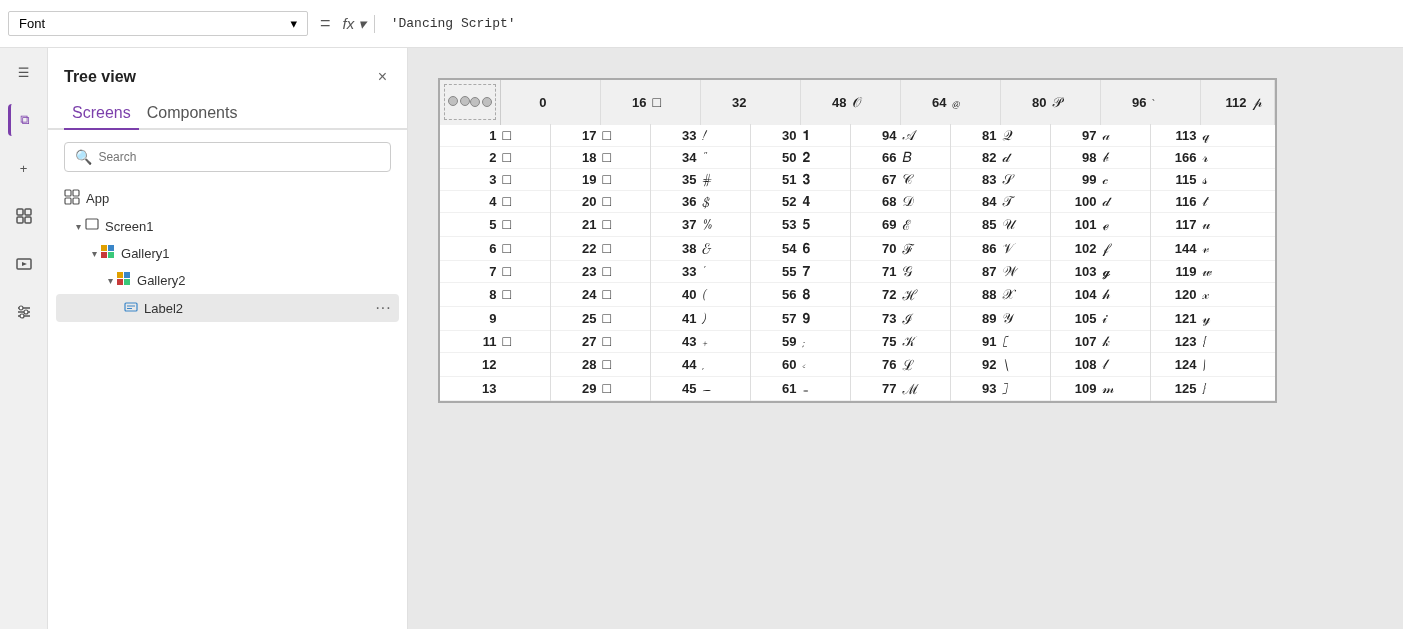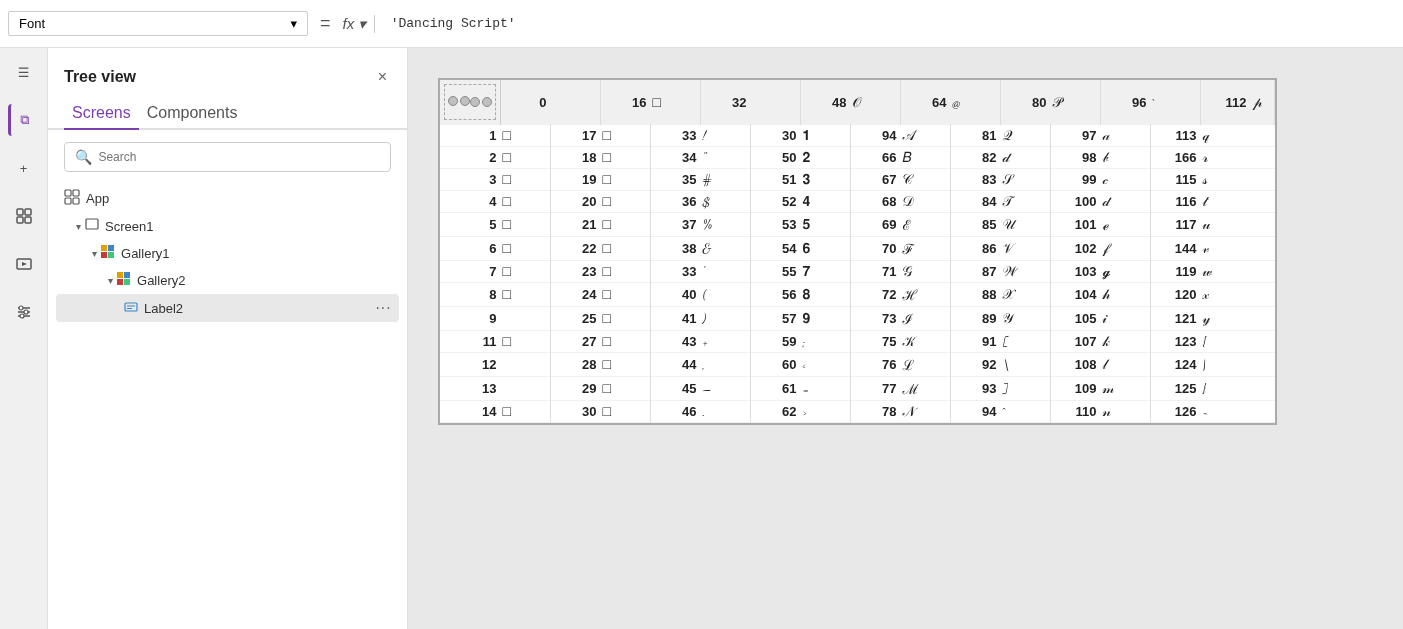--- a/index.html
+++ b/index.html
@@ -589,36 +589,18 @@
               <td class="char" style="border-right: 1px solid rgb(221, 221, 221);">=</td>
               <td class="num">77</td>
               <td class="char" style="border-right: 1px solid rgb(221, 221, 221);">ℳ</td>
               <td class="num">93</td>
               <td class="char" style="border-right: 1px solid rgb(221, 221, 221);">]</td>
               <td class="num">109</td>
               <td class="char" style="border-right: 1px solid rgb(221, 221, 221);">𝓂</td>
               <td class="num">125</td>
               <td class="char">}</td>
             </tr>
-            <tr>
-              <td class="num">14</td>
-              <td class="char" style="border-right: 1px solid rgb(221, 221, 221);">□</td>
-              <td class="num">30</td>
-              <td class="char" style="border-right: 1px solid rgb(221, 221, 221);">□</td>
-              <td class="num">46</td>
-              <td class="char" style="border-right: 1px solid rgb(221, 221, 221);">.</td>
-              <td class="num">62</td>
-              <td class="char" style="border-right: 1px solid rgb(221, 221, 221);">&gt;</td>
-              <td class="num">78</td>
-              <td class="char" style="border-right: 1px solid rgb(221, 221, 221);">𝒩</td>
-              <td class="num">94</td>
-              <td class="char" style="border-right: 1px solid rgb(221, 221, 221);">^</td>
-              <td class="num">110</td>
-              <td class="char" style="border-right: 1px solid rgb(221, 221, 221);">𝓃</td>
-              <td class="num">126</td>
-              <td class="char">~</td>
-            </tr>
           </tbody>
       </table>
     </div>
   </div>
 
 </div>
 
 </body></html>

